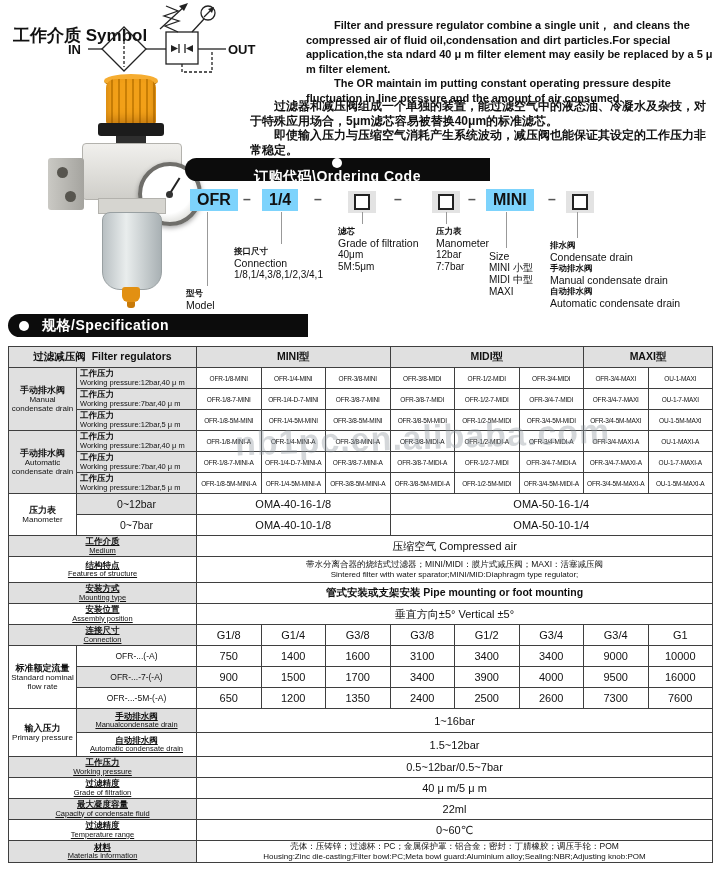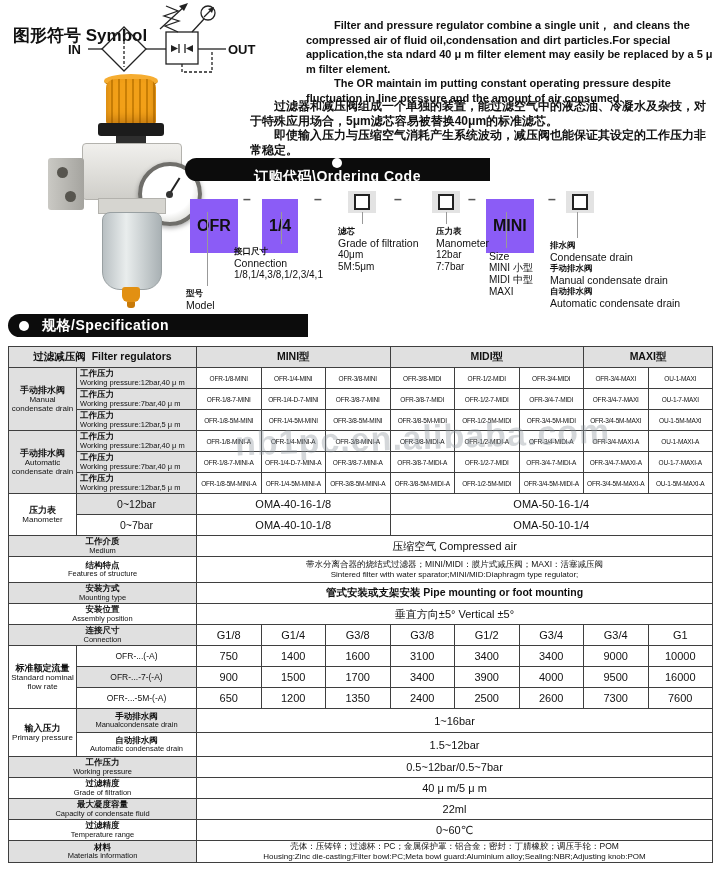--- a/index.html
+++ b/index.html
@@ -39,21 +39,21 @@
         border:1px solid #99a0a2;border-radius:8px 8px 18px 18px;}
   .drain{left:76px;top:211px;width:18px;height:15px;background:#e29012;border-radius:3px 3px 6px 6px;}
   .draintip{left:81px;top:226px;width:8px;height:6px;background:#c87a08;border-radius:0 0 3px 3px;}
   
   .banner{position:absolute;background:#0c0c0c;color:#fff;border-radius:12px 0 0 12px;height:23px;
           display:flex;align-items:center;font-weight:bold;letter-spacing:.5px;}
   .banner .dot{width:10px;height:10px;border-radius:50%;background:#fff;margin:0 13px 0 11px;flex:0 0 auto;}
   .b-order{left:185px;top:158px;width:305px;font-size:14px;flex-direction:column;}
   .b-spec{left:8px;top:314px;width:300px;font-size:14px;}
   
-  .chip{position:absolute;top:199px;background:#8b5cf6;font-size:16px;font-weight:bold;padding:18px 7px;line-height:18px;}
+  .chip{position:absolute;top:189px;background:#7dd3fc;font-size:16px;font-weight:bold;padding:2px 7px;line-height:18px;}
   .chipbox{position:absolute;top:191px;background:#e3e3e3;padding:3px 6px;}
   .chipbox i{display:block;width:12px;height:12px;border:2px solid #222;background:#fff;}
   .odash{position:absolute;top:191px;font-weight:bold;font-size:14px;color:#555;}
   .vl{position:absolute;width:1px;background:#999;}
   .desc{position:absolute;font-size:10.5px;line-height:12px;}
   .desc .zs{display:block;font-size:8.5px;font-weight:bold;line-height:11px;}
   .desc .em{display:block;font-size:10.5px;line-height:12px;}
   .desc .op{display:block;font-size:10px;line-height:12px;}
   
   .wm{position:absolute;left:235px;top:418px;font-size:34px;font-weight:bold;color:#8f98a0;opacity:.38;
@@ -64,33 +64,33 @@
   td{border:1px solid #3f3f3f;overflow:hidden;padding:0 1px;text-align:center;vertical-align:middle;color:#111;}
   tr{height:21px;}
   .rh24{height:24px}.rh26{height:26px}.rh30{height:14px}
   .g{background:#e0e0e0}.w{background:#fff}
   .hc{font-weight:bold;font-size:10.5px;}
   .grp .gz{display:block;font-size:9px;font-weight:bold;line-height:10px;}
   .grp .ge{display:block;font-size:8px;line-height:9px;}
   .sub{text-align:left;padding-left:3px;}
   .sz{display:block;font-size:8.5px;font-weight:bold;line-height:9.5px;}
   .se{display:block;font-size:7.5px;line-height:8.5px;}
-  .ml .sz,.ml .se,.sub2 .sz,.sub2 .se{text-align:center;}
+  .ml .sz,.ml .se,.sub2 .sz,.sub2 .se{text-align:center;text-decoration:underline;}
   .m{font-size:6.5px;letter-spacing:-0.2px;}
   .v{font-size:11px;}
   .vlg{font-size:10.5px;font-weight:bold;}
   .rng{font-size:10.5px;}
   .flbl{font-size:8.5px;}
   .fz{font-size:8.5px;line-height:11px;}
   .fe{font-size:8px;line-height:10px;}
 </style>
 </head>
 <body>
 
-<div class="sym-title">图形符号 Symbol</div>
+<div class="sym-title">工作介质 Symbol</div>
 
 <svg class="sym" viewBox="0 0 200 78">
   <text x="2" y="52">IN</text>
   <line x1="22" y1="47" x2="36" y2="47"></line>
   <polygon class="o" points="36,47 58,25 80,47 58,69"></polygon>
   <line x1="58" y1="29" x2="58" y2="65" stroke-dasharray="3,2"></line>
   <line x1="80" y1="47" x2="100" y2="47"></line>
   <rect x="100" y="30" width="32" height="32"></rect>
   <polygon class="f" points="105,43 112,46.5 105,50"></polygon>
   <line x1="113" y1="42" x2="113" y2="51"></line>

